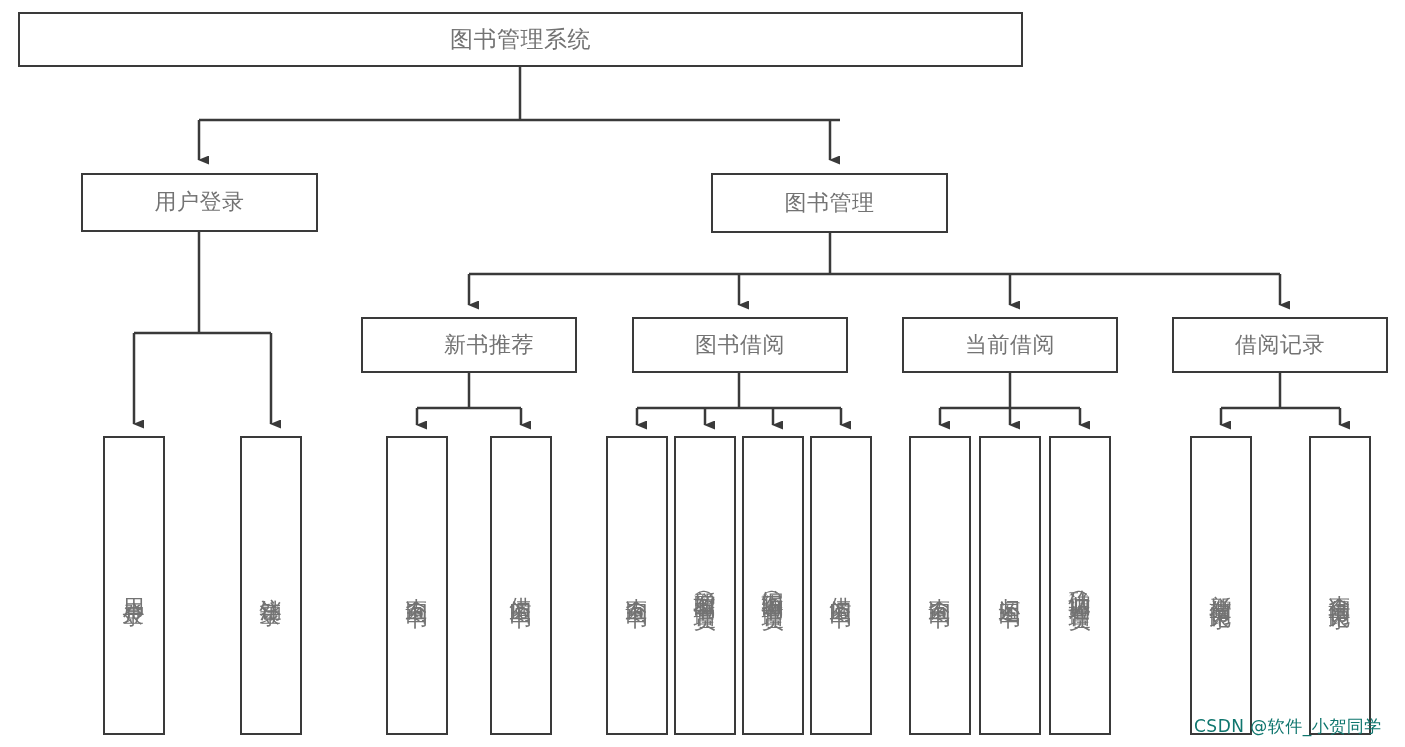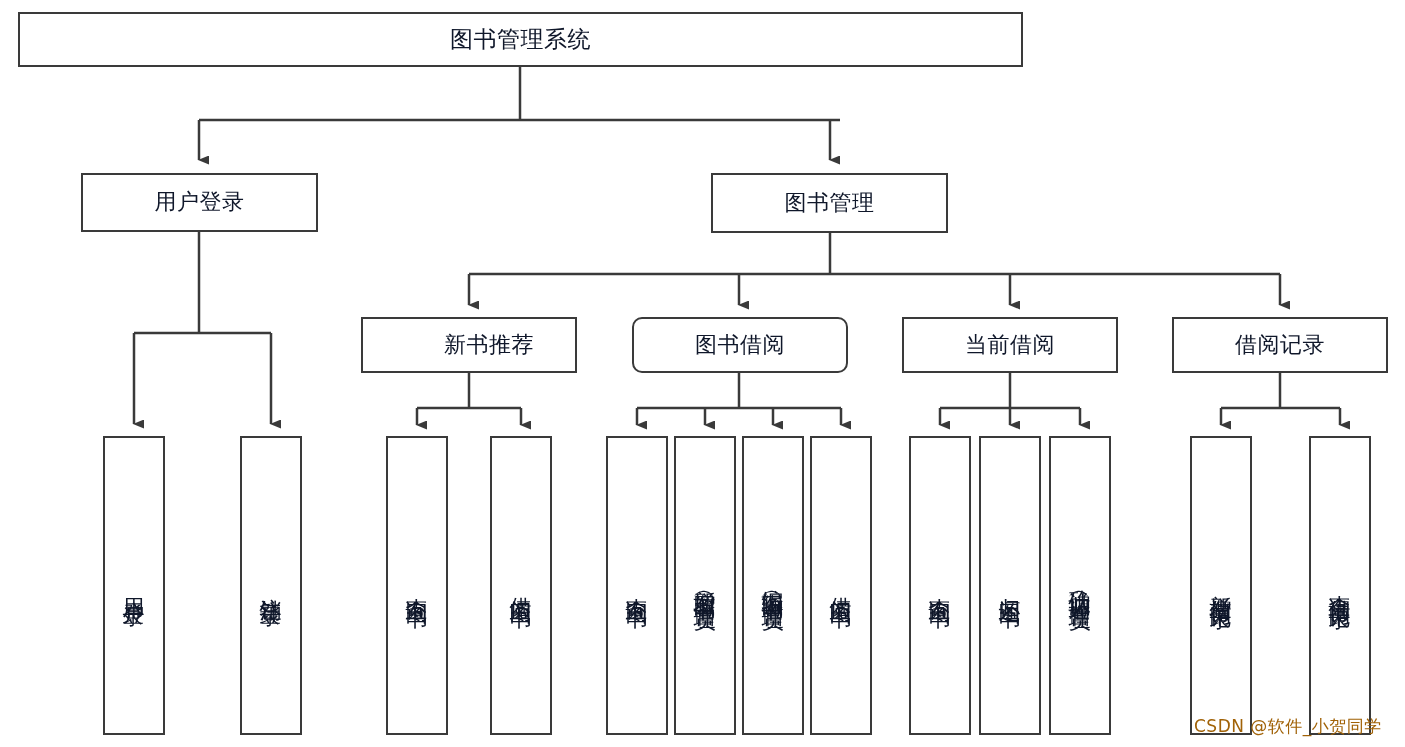--- a/index.html
+++ b/index.html
@@ -27,21 +27,21 @@
     pointer-events: none;
   }
   .node {
     position: absolute;
     box-sizing: border-box;
     border: 2.5px solid #3a3a3a;
     background: #ffffff;
     display: flex;
     align-items: center;
     justify-content: center;
-    color: #0f172a;
+    color: #737373;
   }
   .node-h {
     font-size: 22px;
     letter-spacing: 0.5px;
     line-height: 1.1;
     white-space: nowrap;
   }
   .node-root {
     font-size: 23px;
   }
@@ -58,21 +58,21 @@
   }
   .leaf-text {
     writing-mode: vertical-rl;
     text-orientation: upright;
     letter-spacing: 3px;
     display: block;
   }
   .watermark {
     position: absolute;
     font-size: 17px;
-    color: #a16207;
+    color: #0f766e;
     white-space: nowrap;
     letter-spacing: 0.5px;
   }
 </style>
 </head>
 <body>
 
 <div id="canvas">
 
   <svg id="edges" viewBox="0 0 1405 747" xmlns="http://www.w3.org/2000/svg">
@@ -132,21 +132,21 @@
   <div class="node node-h" style="left:81px; top:173px; width:237px; height:59px;">
     <span>用户登录</span>
   </div>
   <div class="node node-h" style="left:711px; top:173px; width:237px; height:60px;">
     <span>图书管理</span>
   </div>
 
   <div class="node node-h" style="left:361px; top:317px; width:216px; height:56px;padding-left:40px;">
     <span>新书推荐</span>
   </div>
-  <div class="node node-h" style="left:632px; top:317px; width:216px; height:56px;border-radius:10px;">
+  <div class="node node-h" style="left:632px; top:317px; width:216px; height:56px;">
     <span>图书借阅</span>
   </div>
   <div class="node node-h" style="left:902px; top:317px; width:216px; height:56px;">
     <span>当前借阅</span>
   </div>
   <div class="node node-h" style="left:1172px; top:317px; width:216px; height:56px;">
     <span>借阅记录</span>
   </div>
 
   <div class="node node-leaf" style="left:103px; top:436px; width:62px; height:299px;">

